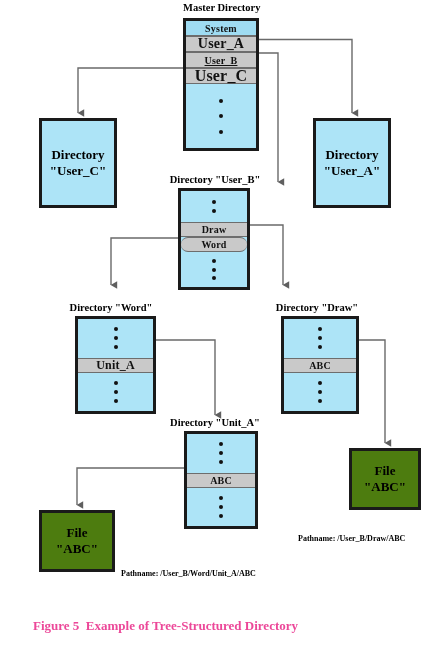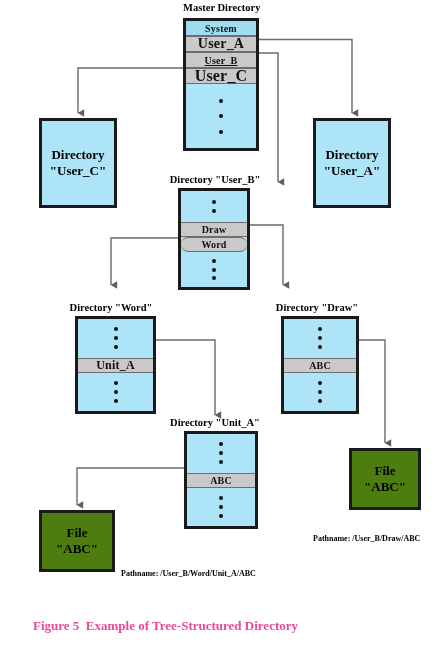--- a/index.html
+++ b/index.html
@@ -218,19 +218,19 @@
 
   <div class="box plain file" style="left:349px;top:448px;width:72px;height:62px;">
     <div>
       <div>File</div>
       <div>"ABC"</div>
     </div>
   </div>
 
   <div class="cap path" style="left:121px;top:569px;">Pathname: /User_B/Word/Unit_A/ABC</div>
 
-  <div class="cap path" style="left:313px;top:534px;">Pathname: /User_B/Draw/ABC</div>
+  <div class="cap path" style="left:298px;top:534px;">Pathname: /User_B/Draw/ABC</div>
 
   <div class="figcap" style="left:33px;top:618px;">
     <span>Figure 5</span><span>&nbsp;&nbsp;</span><span>Example of Tree-Structured Directory</span>
   </div>
 
 </div>
 
 </body></html>

